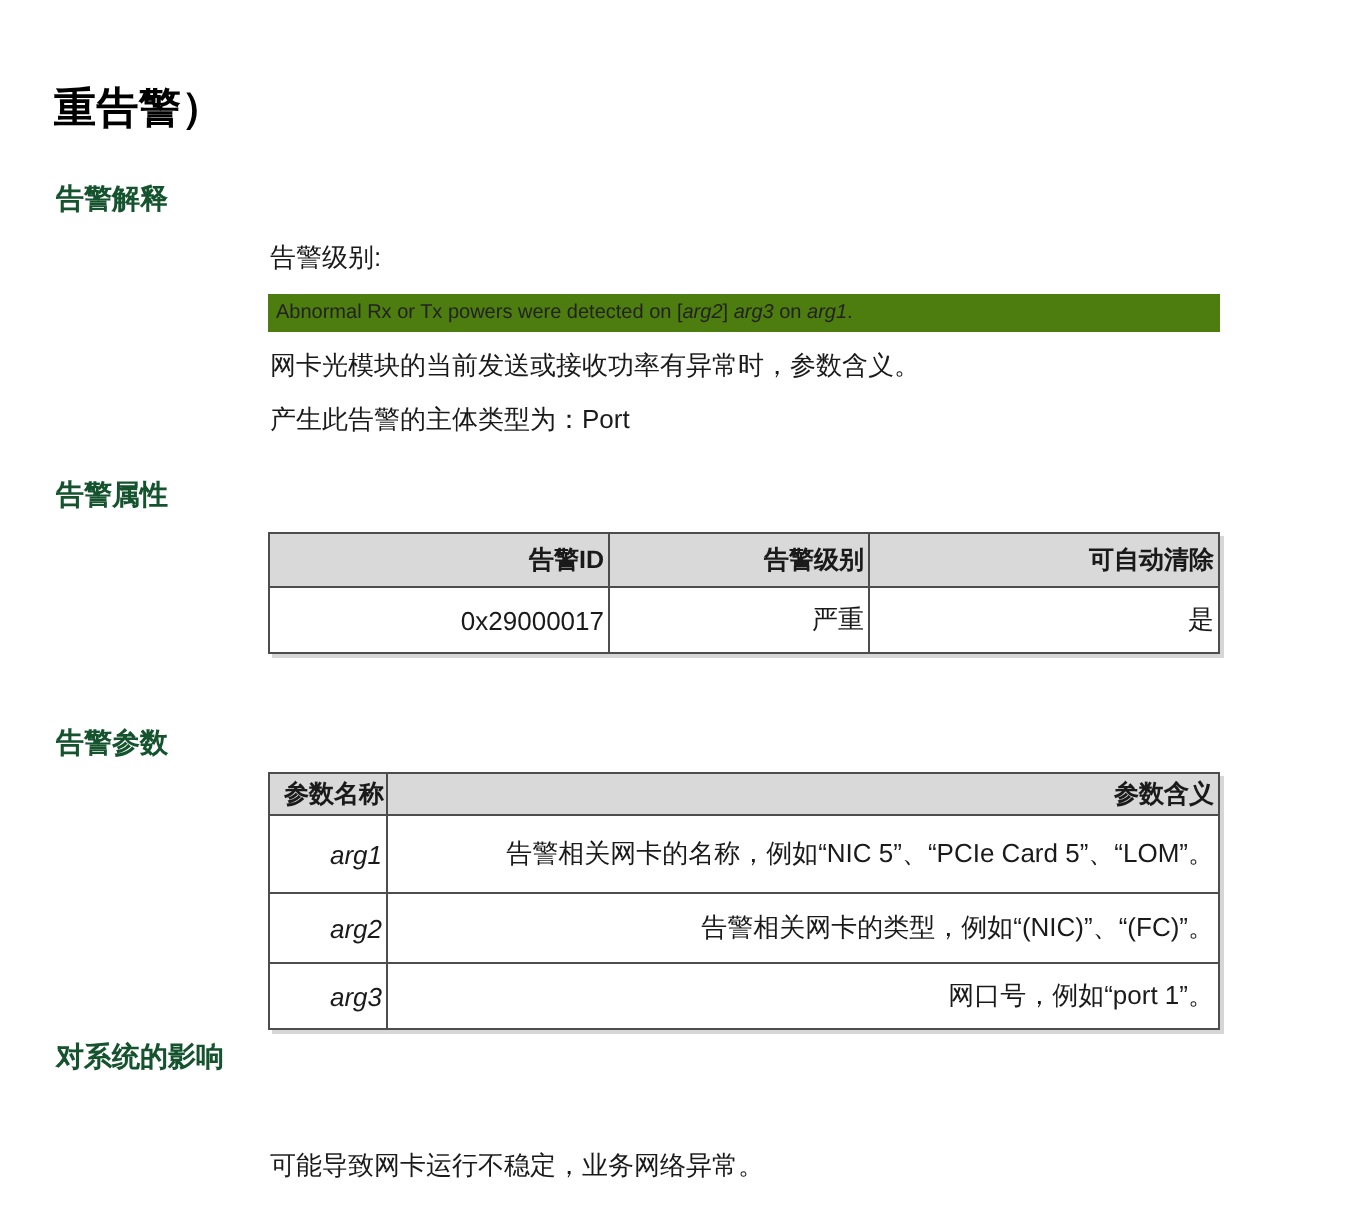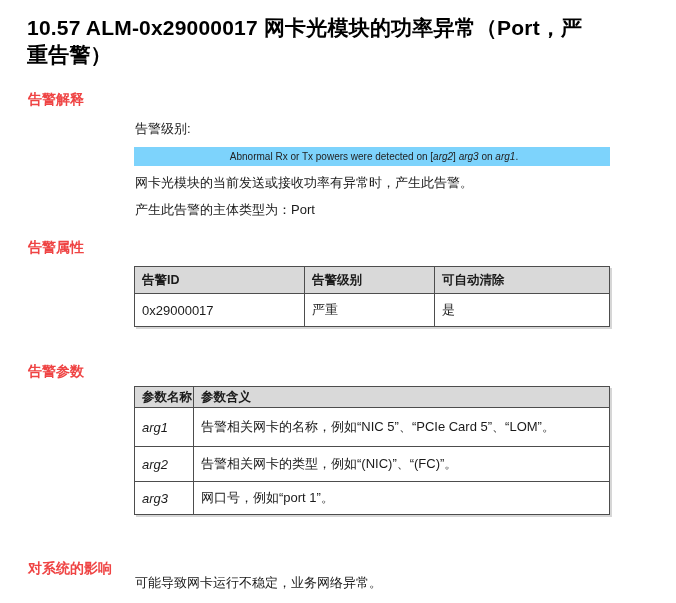--- a/index.html
+++ b/index.html
@@ -22,67 +22,66 @@
     font-weight: 700;
     color: #000000;
     letter-spacing: 0.2px;
   }
   .h2 {
     position: absolute;
     left: 28px;
     margin: 0;
     font-size: 14px;
     font-weight: 700;
-    color: #ef4444;
+    color: #14532d;
   }
   .h2-explanation { top: 91px; }
   .h2-attributes  { top: 239px; font-family: Liberation Mono, monospace; }
   .h2-parameters  { top: 363px; }
-  .h2-impact      { top: 560px; }
+  .h2-impact      { top: 520px; }
   .body {
     position: absolute;
     left: 135px;
     margin: 0;
     font-size: 13px;
     color: #1a1a1a;
   }
   .desc-label { top: 120px; }
   .p-cause    { top: 174px; }
   .p-subject  { top: 201px; }
   .p-impact   { top: 574px; }
   .desc-bar {
     position: absolute;
     left: 134px;
     top: 147px;
     width: 476px;
     height: 19px;
     box-sizing: border-box;
-    background: #7dd3fc;
+    background: #4d7c0f;
     font-size: 10px;
     line-height: 19px;
     padding-left: 4px;
     color: #222222;
     white-space: nowrap;
-    text-align: center;
   }
   .desc-bar i { font-style: italic; }
   .tbl {
     position: absolute;
     left: 134px;
     width: 475px;
     border-collapse: collapse;
     table-layout: fixed;
     font-size: 13px;
     box-shadow: 2px 2px 0 #d6d6d6;
     background: #ffffff;
   }
   .tbl th, .tbl td {
     border: 1px solid #4d4d4d;
     padding: 0 2px 0 7px;
-    text-align: left;
+    text-align: right;
     vertical-align: middle;
     white-space: normal;
     overflow: hidden;
   }
   .tbl th {
     background: #d9d9d9;
     font-weight: 700;
     font-size: 12.5px;
     white-space: nowrap;
   }
@@ -94,29 +93,29 @@
   .tbl-params tr.r1 td { height: 38px; }
   .tbl-params tr.r2 td { height: 34px; }
   .tbl-params tr.r3 td { height: 32px; }
   .argname i { font-style: italic; }
 </style>
 </head>
 <body>
 
 <div class="page">
 
-  <h1 class="title"><span>10.57 ALM-0x29000017 网卡光模块的功率异常（Port，严</span><br><span>重告警）</span></h1>
+  <h1 class="title"><br><span>重告警）</span></h1>
 
   <h2 class="h2 h2-explanation">告警解释</h2>
 
   <p class="body desc-label">告警级别:</p>
 
   <div class="desc-bar"><span>Abnormal Rx or Tx powers were detected on [</span><i>arg2</i><span>] </span><i>arg3</i><span> on </span><i>arg1</i><span>.</span></div>
 
-  <p class="body p-cause">网卡光模块的当前发送或接收功率有异常时，产生此告警。</p>
+  <p class="body p-cause">网卡光模块的当前发送或接收功率有异常时，参数含义。</p>
 
   <p class="body p-subject">产生此告警的主体类型为：Port</p>
 
   <h2 class="h2 h2-attributes">告警属性</h2>
 
   <table class="tbl tbl-attr">
     <colgroup>
         <col style="width:170px">
         <col style="width:130px">
         <col style="width:175px">

